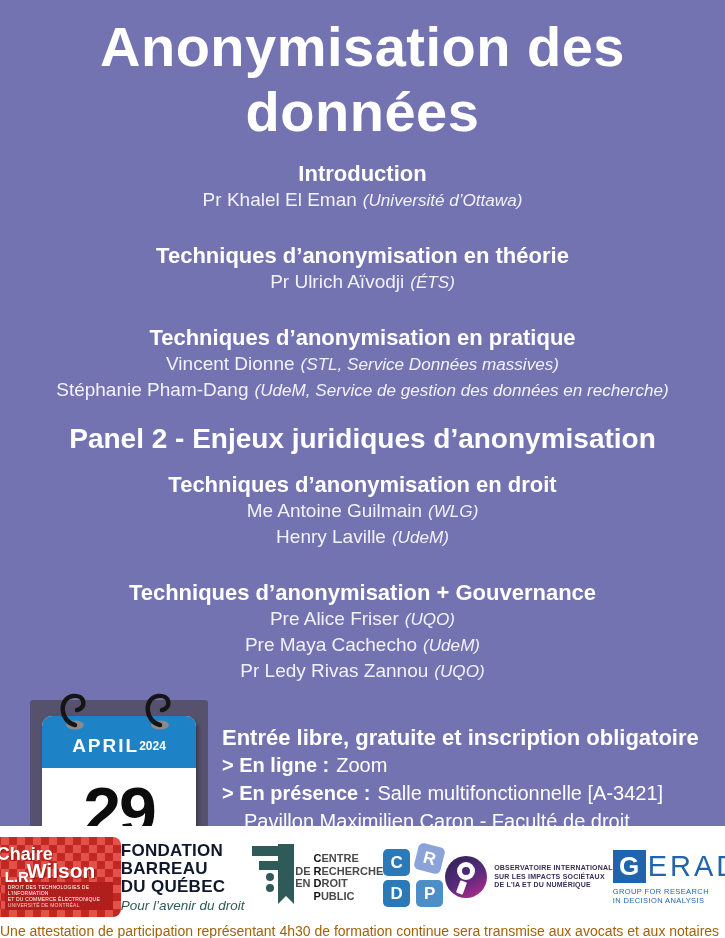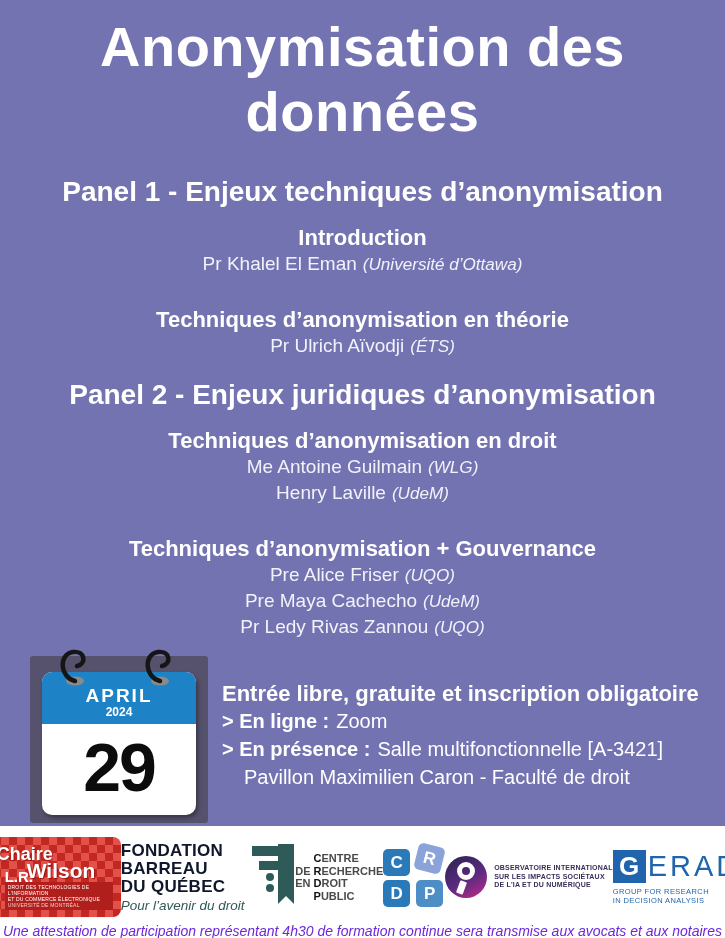--- a/index.html
+++ b/index.html
@@ -36,21 +36,21 @@
     background:#56526e; border-radius:3px;
   }
   .calendar-card {
     position:absolute; left:12px; right:12px; top:16px; bottom:8px;
     background:#fff; border-radius:10px;
     box-shadow:2px 3px 4px rgba(0,0,0,0.35);
     overflow:visible;
   }
   .cal-header {
     height:52px; background:#1d82c6; border-radius:10px 10px 0 0;
-    display:flex; flex-direction:column; align-items:center; justify-content:center;
+    display:flex; flex-direction:row; align-items:center; justify-content:center;
     padding-top:8px;
   }
   .cal-month { font-size:19px; font-weight:bold; letter-spacing:2px; color:#fff; line-height:20px; }
   .cal-year { font-size:12px; font-weight:bold; color:#fff; line-height:13px; }
   .cal-body { display:flex; align-items:center; justify-content:center; height:86px; }
   .cal-day { font-size:68px; font-weight:bold; color:#0c0c0c; letter-spacing:-2px; }
   .cal-rings { position:absolute; top:-27px; left:0; }
 
   .event-info { margin-left:14px; padding-top:24px; color:#fff; }
   .event-heading { font-size:22px; font-weight:bold; line-height:27px; }
@@ -114,45 +114,53 @@
   .obvia-leg { position:absolute; bottom:4px; left:13px; width:7px; height:13px; background:#fff; transform:rotate(20deg); border-radius:1px; }
   .obvia-text { text-align:left; font-size:7px; font-weight:bold; color:#3a2d57; line-height:8.5px; letter-spacing:0.2px; }
 
   
   .logo-gerad { text-align:left; flex:0 0 auto; }
   .gerad-row { display:flex; align-items:center; }
   .gerad-g { width:33px; height:33px; background:#1f64ad; color:#fff; font-size:26px; font-weight:bold; display:flex; align-items:center; justify-content:center; }
   .gerad-rest { color:#1f64ad; font-size:29px; letter-spacing:3px; margin-left:2px; font-weight:400; }
   .gerad-sub { color:#1f64ad; font-size:7.5px; line-height:9px; margin-top:4px; letter-spacing:0.4px; }
 
-  .attestation { text-align:center; font-size:14px; color:#6d28d9; margin-top:5px;font-style:italic; }
+  .attestation { font-size:14px; color:#a16207; margin-top:5px; }
 </style>
 </head>
 <body>
 
 <div class="poster">
 
   <div class="title">Anonymisation des données</div>
 
-  <div class="panel-heading">Panel 1 - Enjeux techniques d’anonymisation</div>
 
   <div class="session first">
     <div class="session-title">Introduction</div>
     <div class="speaker">
       <span class="spk-name">Pr Khalel El Eman</span><span class="spk-aff">(Université d’Ottawa)</span>
     </div>
   </div>
 
   <div class="session gap-lg">
     <div class="session-title">Techniques d’anonymisation en théorie</div>
     <div class="speaker">
       <span class="spk-name">Pr Ulrich Aïvodji</span><span class="spk-aff">(ÉTS)</span>
     </div>
   </div>
 
+  <div class="session gap-lg">
+    <div class="session-title">Techniques d’anonymisation en pratique</div>
+    <div class="speaker">
+      <span class="spk-name">Vincent Dionne</span><span class="spk-aff">(STL, Service Données massives)</span>
+    </div>
+    <div class="speaker">
+      <span class="spk-name">Stéphanie Pham-Dang</span><span class="spk-aff">(UdeM, Service de gestion des données en recherche)</span>
+    </div>
+  </div>
 
   <div class="panel-heading p2">Panel 2 - Enjeux juridiques d’anonymisation</div>
 
   <div class="session first">
     <div class="session-title">Techniques d’anonymisation en droit</div>
     <div class="speaker">
       <span class="spk-name">Me Antoine Guilmain</span><span class="spk-aff">(WLG)</span>
     </div>
     <div class="speaker">
       <span class="spk-name">Henry Laville</span><span class="spk-aff">(UdeM)</span>

